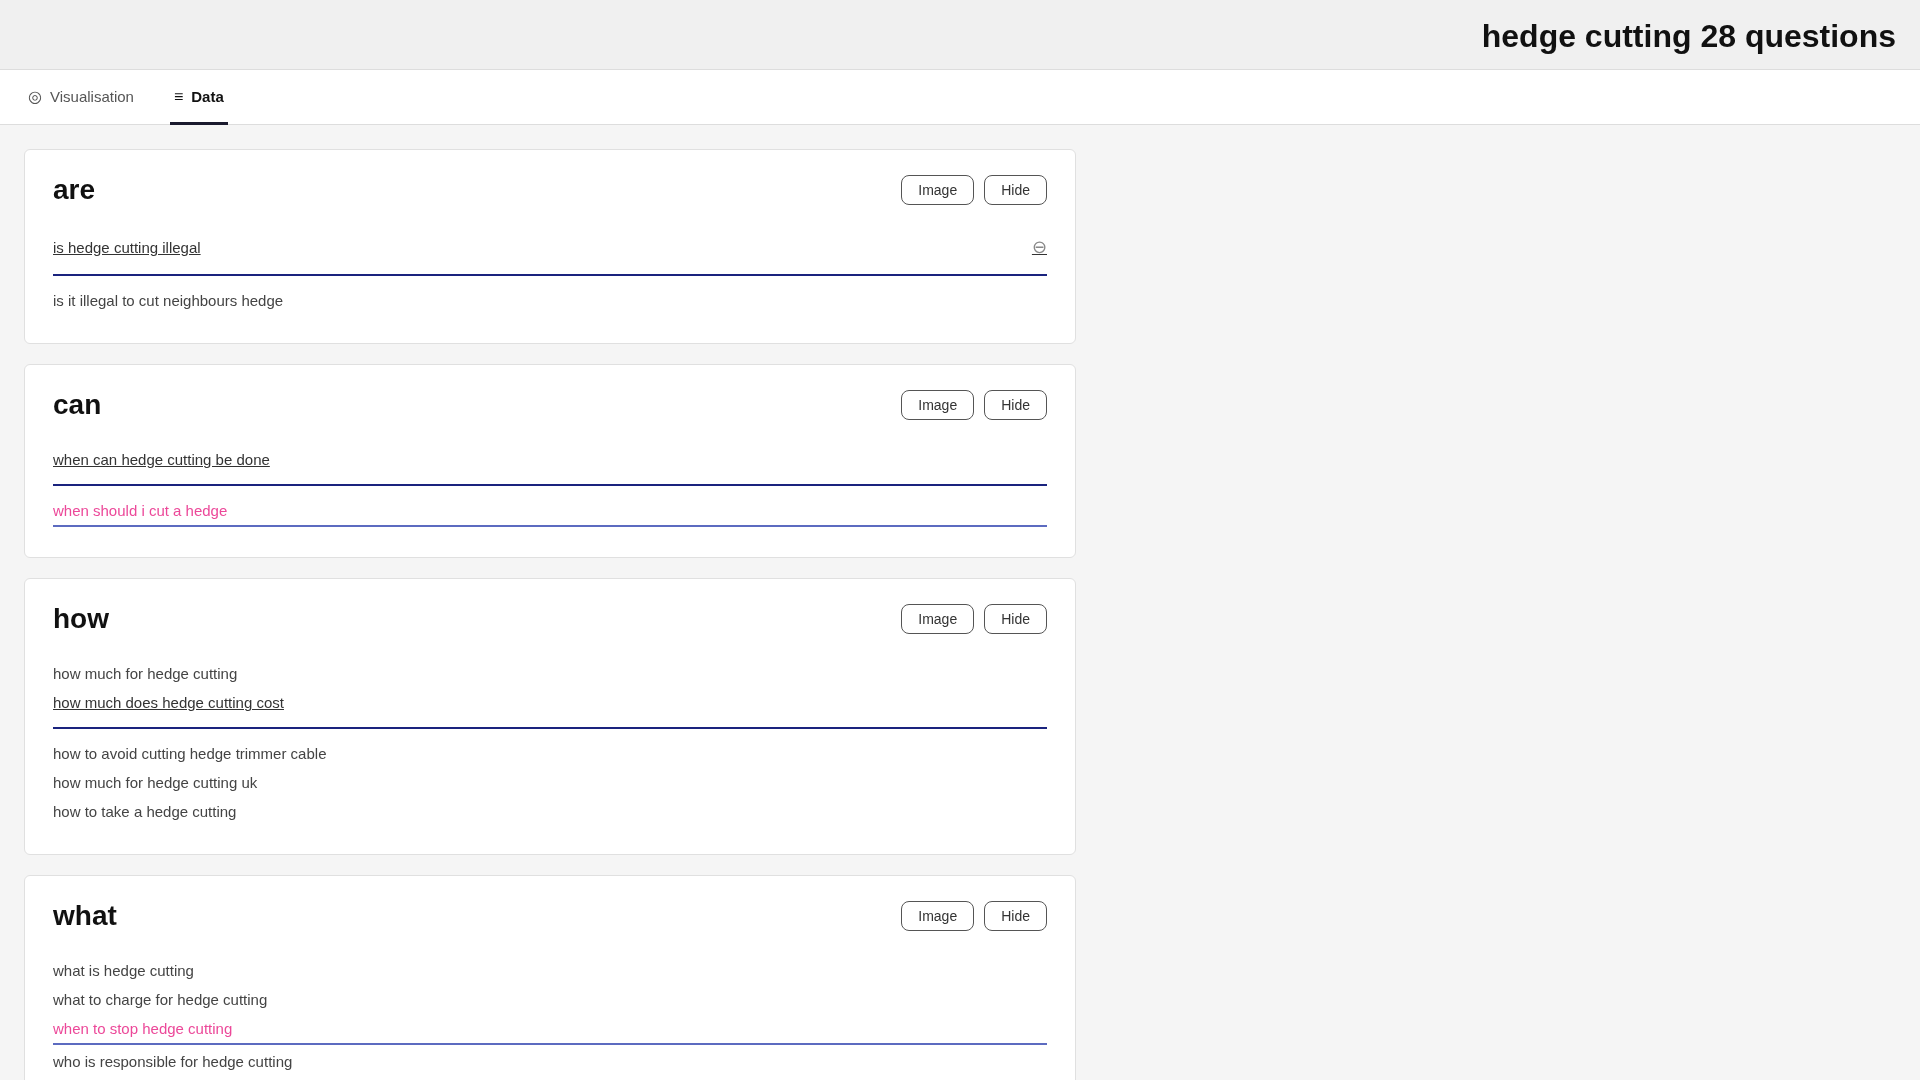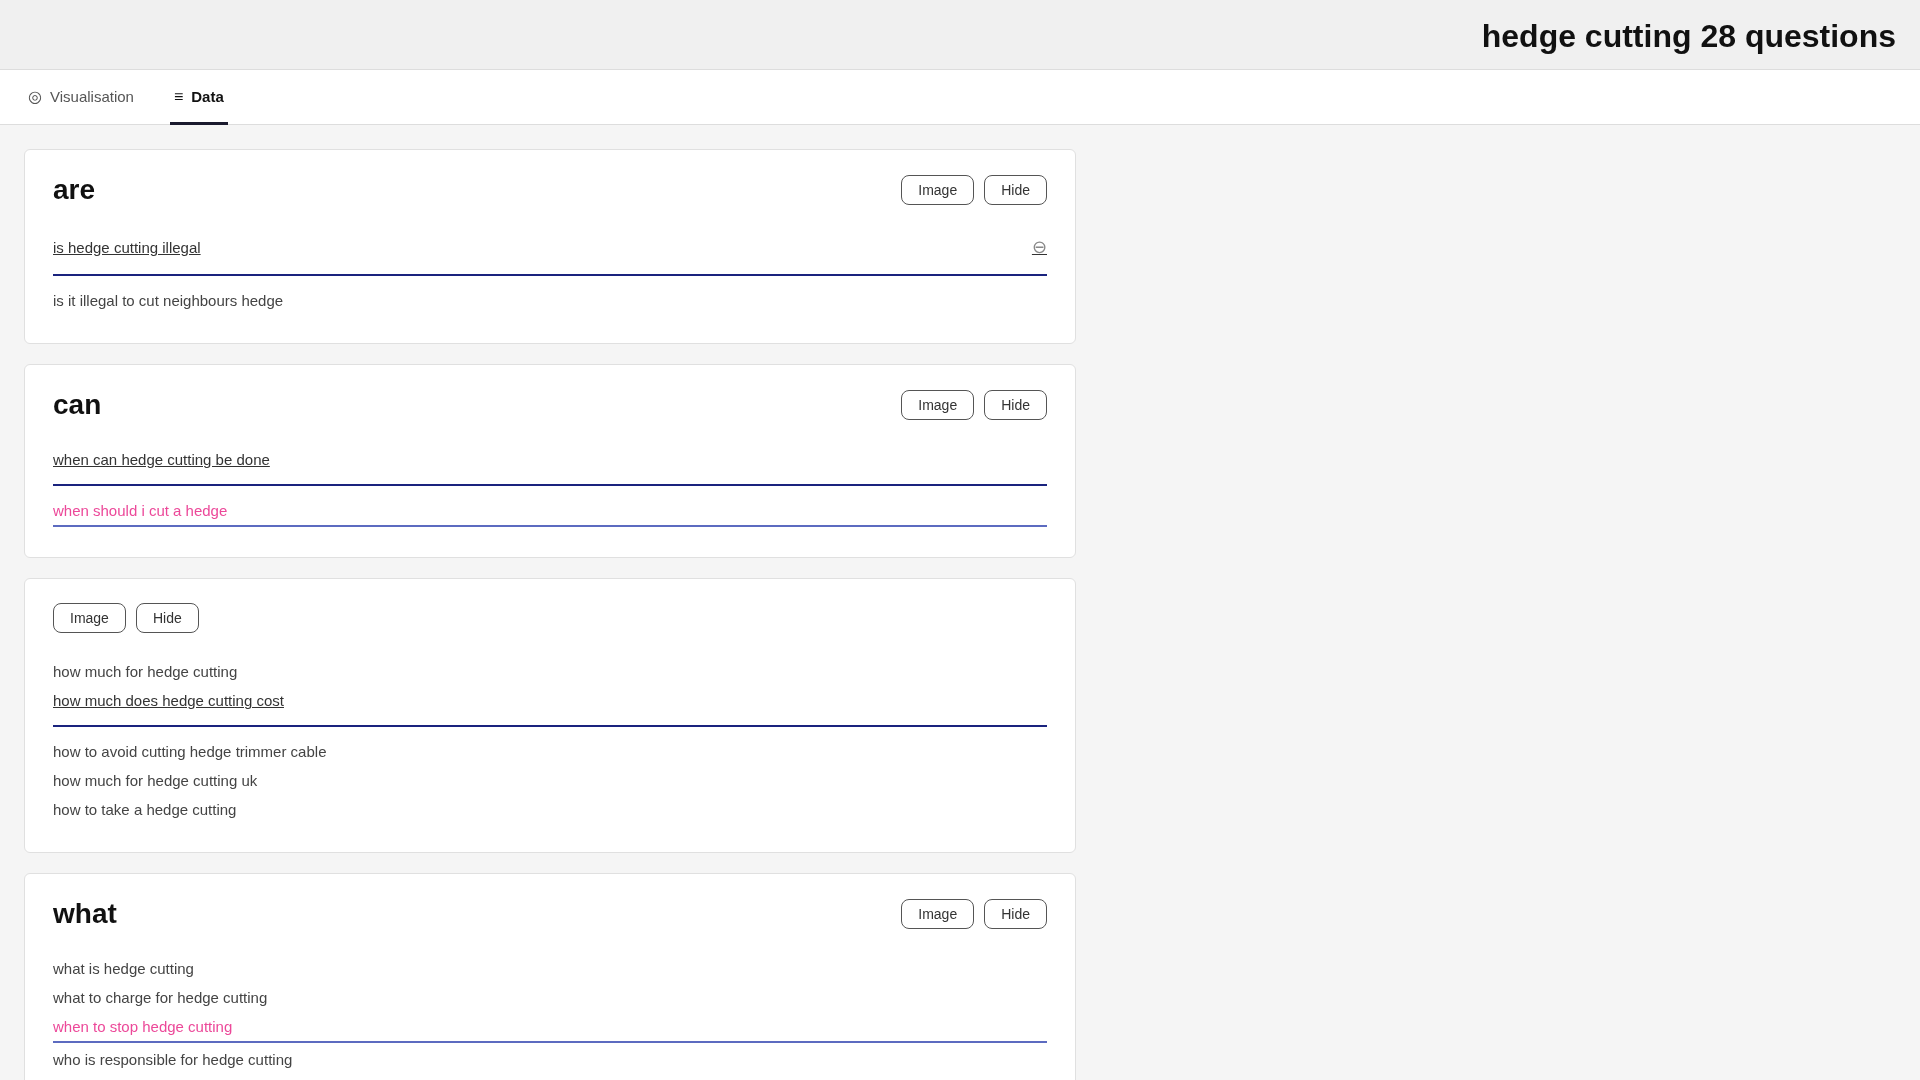--- a/index.html
+++ b/index.html
@@ -165,20 +165,21 @@
         <li class="list-item underlined-blue">
           <span>when can hedge cutting be done</span>
         </li>
         <li class="list-item underlined-light">
           <span>when should i cut a hedge</span>
         </li>
       </ul>
     </div>
     <div class="card">
       <div class="card-header">
+        <div class="card-title">how</div>
         <div class="card-buttons">
           <button class="btn">Image</button>
           <button class="btn">Hide</button>
         </div>
       </div>
       <ul class="card-list">
         <li class="list-item">
           <span>how much for hedge cutting</span>
         </li>
         <li class="list-item underlined-blue">

